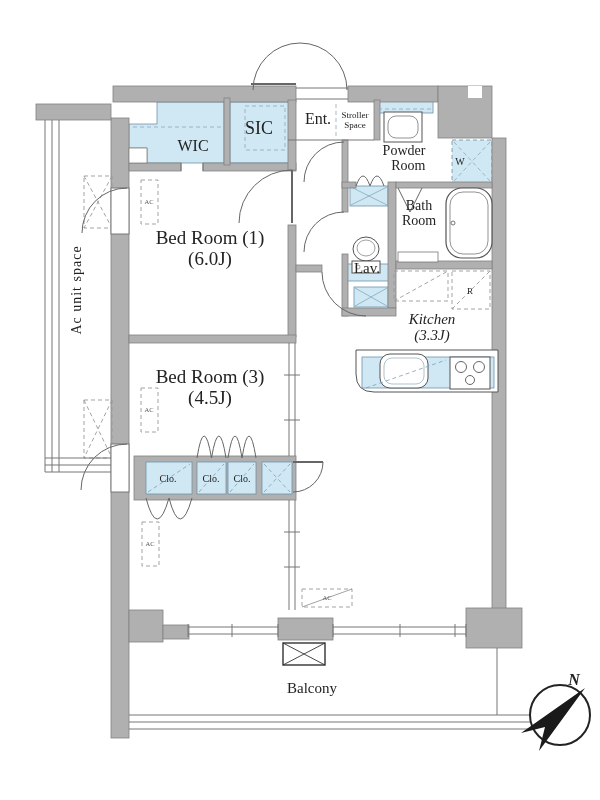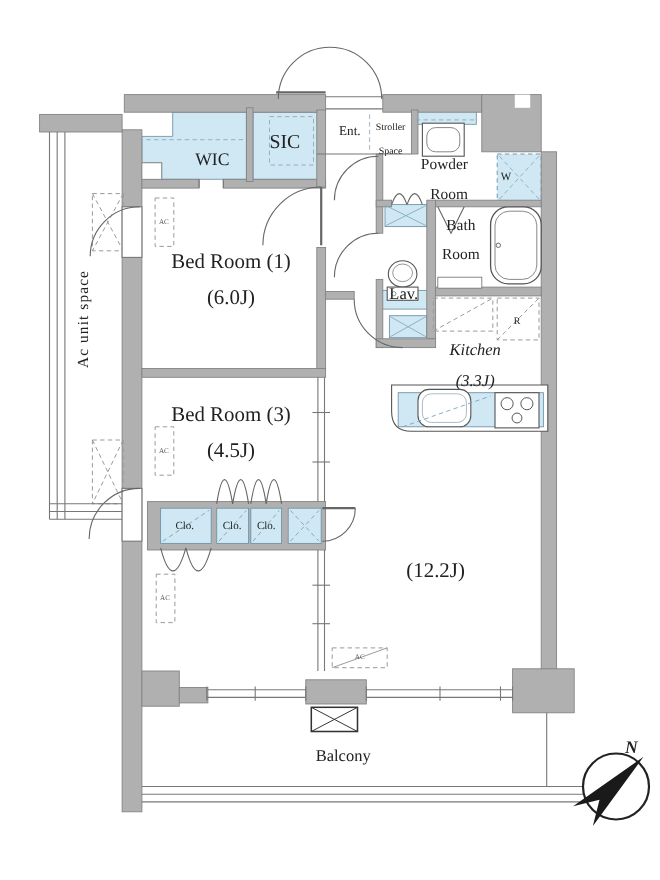--- a/index.html
+++ b/index.html
@@ -1,28 +1,28 @@
 <!DOCTYPE html>
 <html><head>
 <meta charset="utf-8">
 <style>
   html,body{margin:0;padding:0;background:#ffffff;}
   #stage{position:relative;width:600px;height:800px;background:#ffffff;overflow:hidden;
          font-family:"Liberation Serif","DejaVu Serif",serif;color:#222;}
   #plan-svg{position:absolute;left:0;top:0;}
   .lbl{position:absolute;transform:translate(-50%,-50%);text-align:center;
        white-space:nowrap;line-height:1.08;color:#222;}
-  .lbl span{display:block;margin-top:12px;}
+  .lbl span{display:block;}
   .rot{transform:translate(-50%,-50%) rotate(-90deg);}
   .f-room{font-size:19px;}
   .f-ld{font-size:19px;}
   .f-kit{font-size:15px;font-style:italic;}
   .f-wic{font-size:16px;}
   .f-sic{font-size:18px;}
-  .f-ent{font-size:12px;}
+  .f-ent{font-size:16px;}
   .f-sm2{font-size:14px;}
   .f-lav{font-size:15px;margin-top:39px;}
   .f-str{font-size:9px;}
   .f-clo{font-size:10px;}
   .f-wr{font-size:10px;}
   .f-ac{font-size:6.5px;color:#555;}
   .f-bal{font-size:15px;}
   .f-acs{font-size:14px;letter-spacing:1px;}
   .f-n{font-size:16px;font-weight:bold;font-style:italic;}
 </style>
@@ -264,21 +264,20 @@
 <div class="lbl f-wr" style="left:470px;top:292px;font-size:9px;">R</div>
 <div class="lbl f-room" style="left:210px;top:249px;">
   <span>Bed Room (1)</span>
   <span>(6.0J)</span>
 </div>
 <div class="lbl f-room" style="left:210px;top:388px;">
   <span>Bed Room (3)</span>
   <span>(4.5J)</span>
 </div>
 <div class="lbl f-ld" style="left:396px;top:514px;">
-  <span>(12.2J)</span>
 </div>
 <div class="lbl f-clo" style="left:168px;top:479px;">Clo.</div>
 <div class="lbl f-clo" style="left:211px;top:479px;">Clo.</div>
 <div class="lbl f-clo" style="left:242px;top:479px;">Clo.</div>
 <div class="lbl f-bal" style="left:312px;top:688px;">Balcony</div>
 <div class="lbl rot f-acs" style="left:77px;top:290px;">Ac unit space</div>
 <div class="lbl f-n" style="left:574px;top:680px;">N</div>
 <div class="lbl f-ac" style="left:149px;top:202px;">AC</div>
 <div class="lbl f-ac" style="left:149px;top:410px;">AC</div>
 <div class="lbl f-ac" style="left:150px;top:544px;">AC</div>

